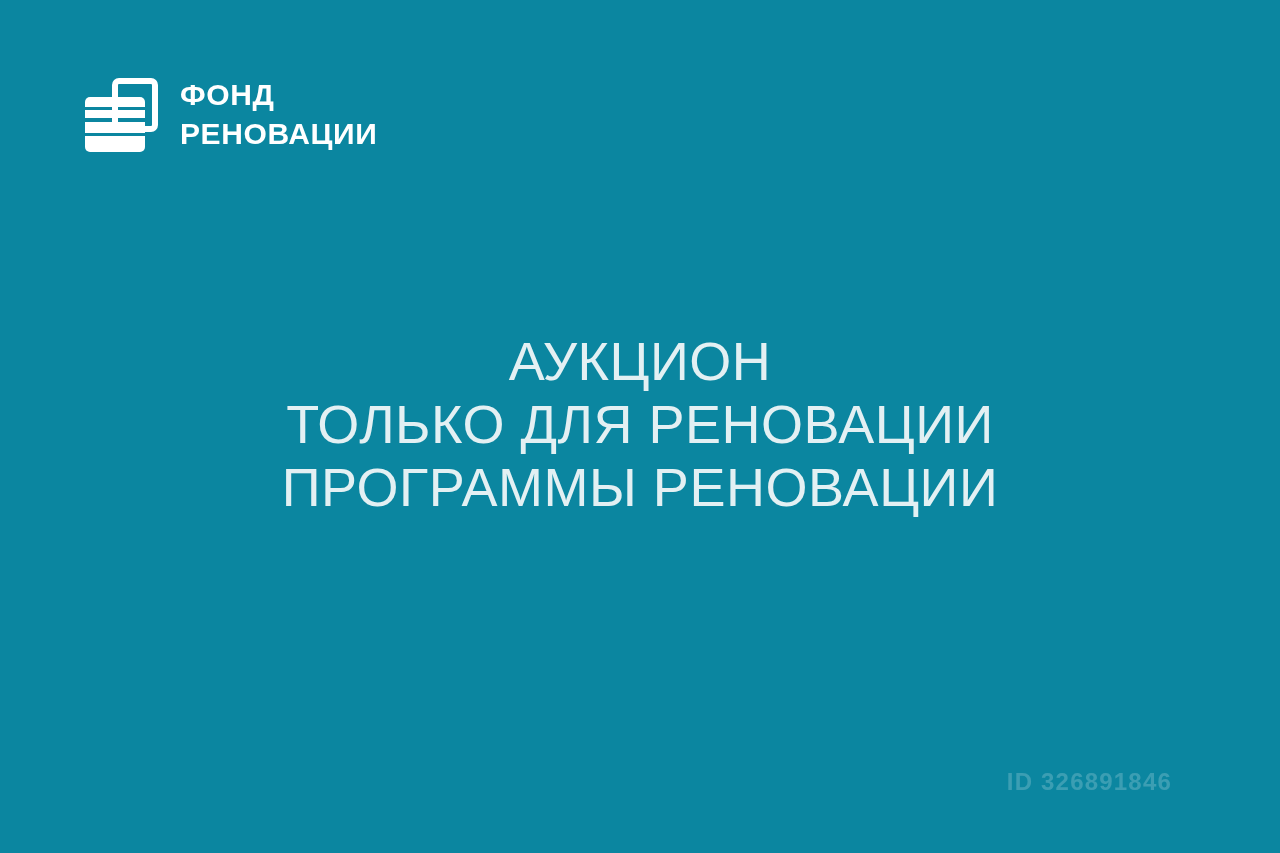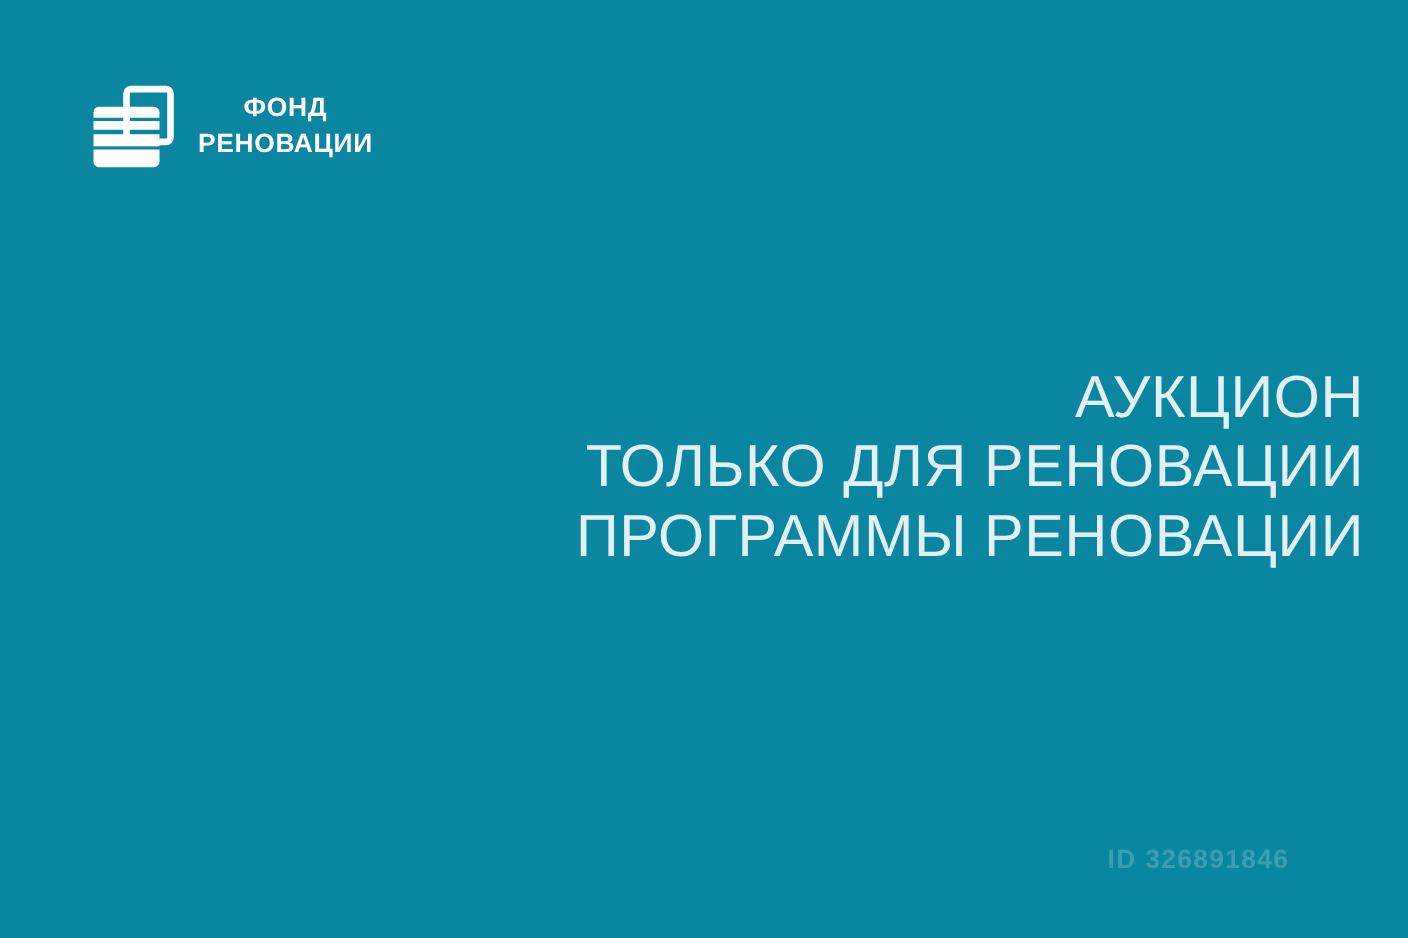--- a/index.html
+++ b/index.html
@@ -77,34 +77,33 @@
   }
 
   .brand-words {
     display: flex;
     flex-direction: column;
     line-height: 1.0;
   }
   .brand-line {
     color: #ffffff;
     font-weight: bold;
-    font-size: 24px;
+    font-size: 30px;
     letter-spacing: 0.6px;
     white-space: nowrap;
-    text-align: center;
   }
   .brand-line.l1 { margin-bottom: 9px; }
 
   
   .headline {
     position: absolute;
     left: 0;
     right: 0;
     top: 330px;
-    text-align: right;
+    text-align: center;
     color: #e3f0f3;
     font-size: 54px;
     font-weight: 300;
     line-height: 63px;
     letter-spacing: 0.5px;
     padding: 0 40px;
     box-sizing: border-box;
   }
   .headline .hl {
     display: block;

